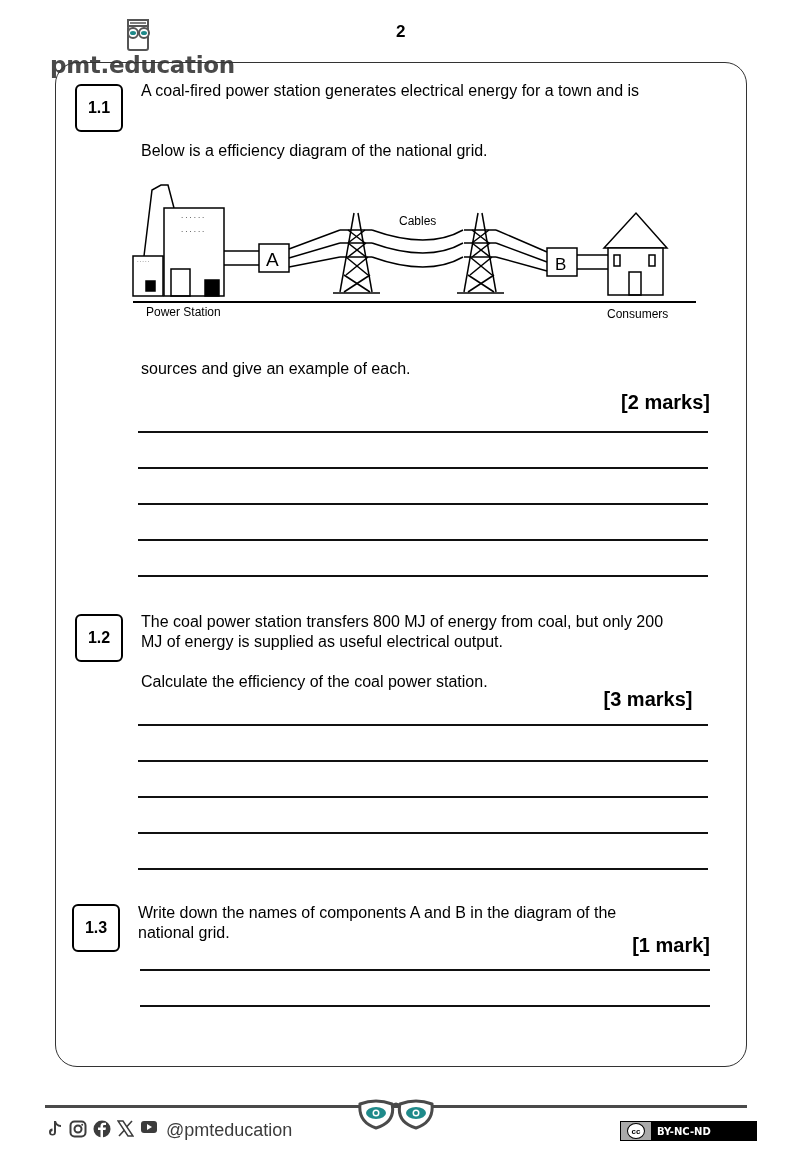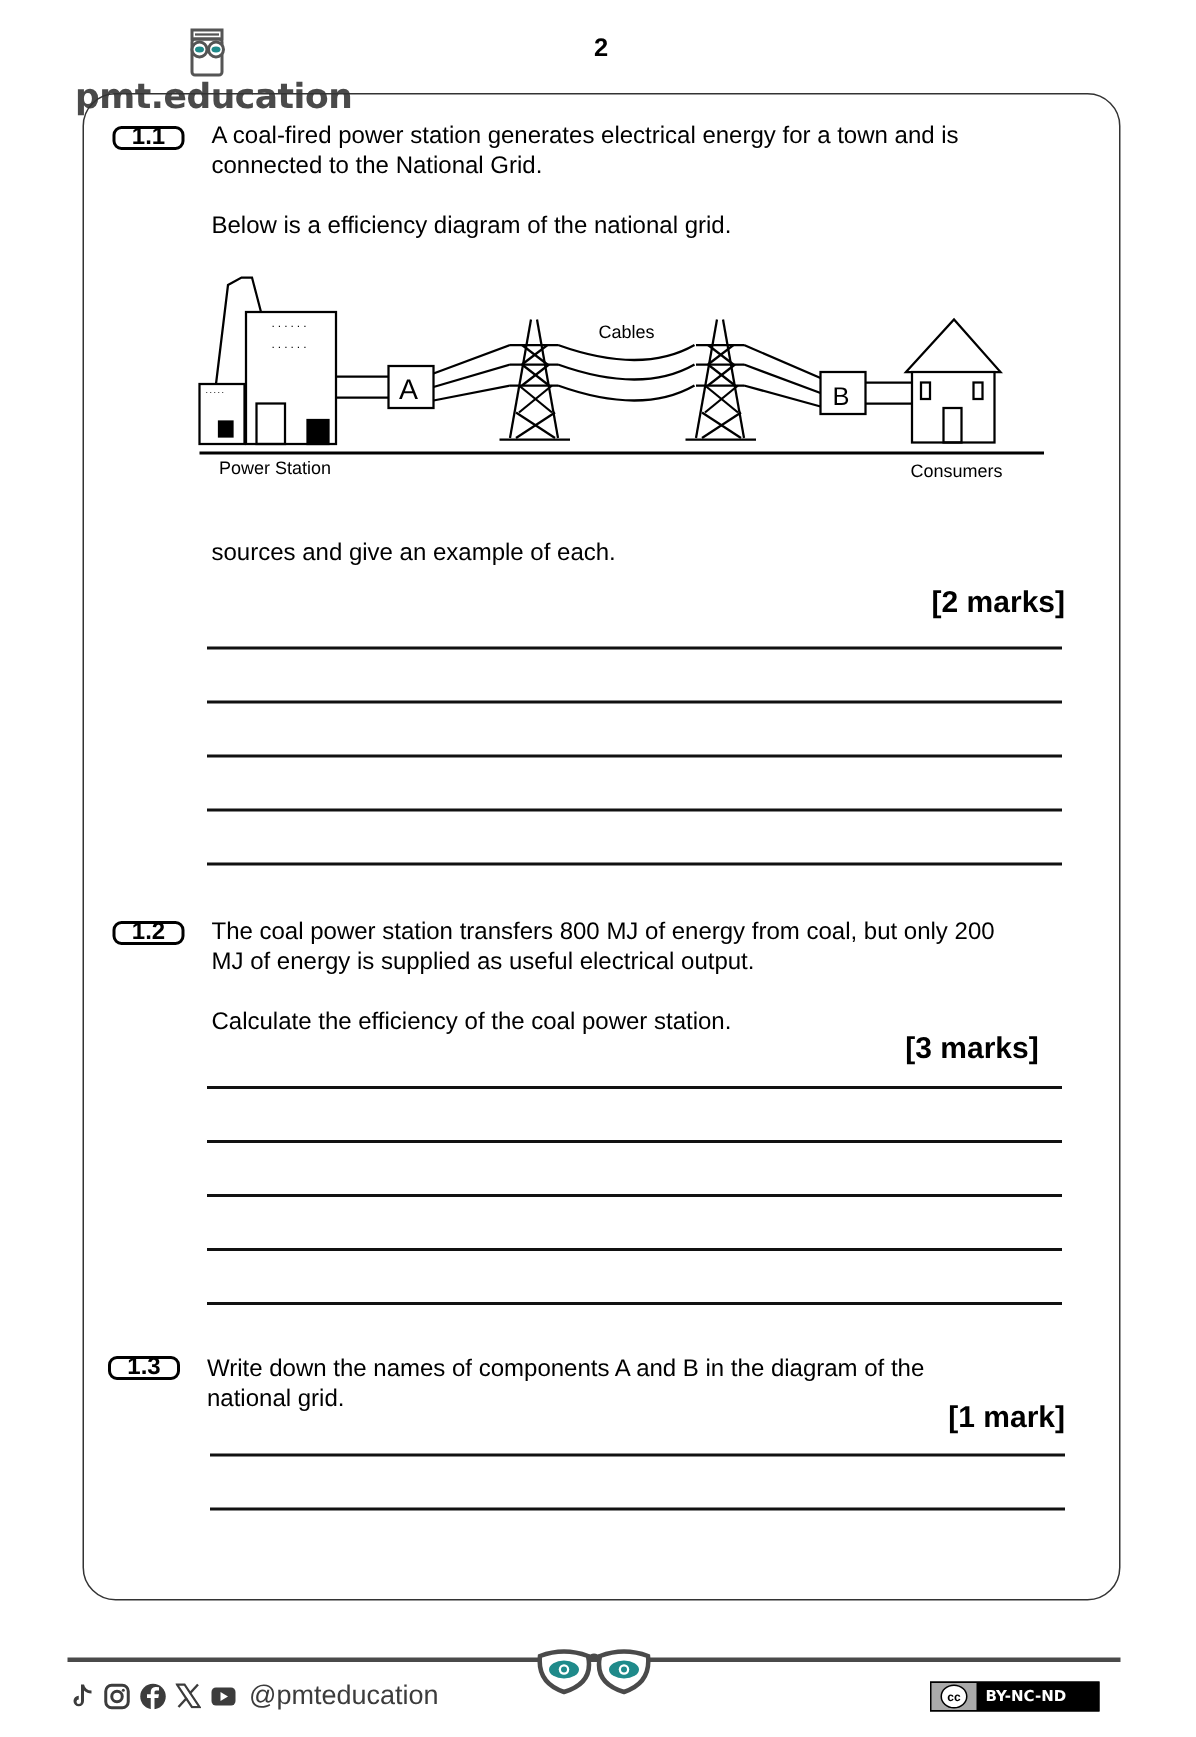--- a/index.html
+++ b/index.html
@@ -2,28 +2,28 @@
 <html><head>
 <meta charset="utf-8">
 <style>
   html, body { margin:0; padding:0; background:#fff; }
   body { width:797px; height:1158px; position:relative; overflow:hidden; font-family:"Liberation Sans", sans-serif; color:#000; }
   .abs { position:absolute; }
   .brand { left:44px; top:18px; display:flex; align-items:center;flex-direction:column; }
   .brand-text { font-family:"DejaVu Sans", sans-serif; font-weight:bold; font-size:23px; color:#4a4a4a; margin-left:6px; letter-spacing:-0.3px; }
   .page-num { left:396px; top:22px; font-weight:bold; font-size:17px; }
   .frame { left:55px; top:62px; width:692px; height:1005px; border:1.5px solid #333; border-radius:22px; box-sizing:border-box; }
-  .qnum { width:48px; height:16px; border:2px solid #000; border-radius:6px; box-sizing:border-box; font-weight:bold; font-size:16px; display:flex; align-items:center; justify-content:center; }
+  .qnum { width:48px; height:48px; border:2px solid #000; border-radius:6px; box-sizing:border-box; font-weight:bold; font-size:16px; display:flex; align-items:center; justify-content:center; }
   .qtext { font-size:16px; line-height:20px; }
   .marks { font-weight:bold; font-size:20px; text-align:right; }
   .line { height:2px; background:#111; }
   .footer-rule { left:45px; top:1105px; width:702px; height:3px; background:#4a4a4a; }
-  .social { left:47px; top:1120px; display:flex; align-items:center; gap:6px; color:#3c3c3c; }
+  .social { left:47px; top:1120px; display:flex; align-items:flex-start; gap:6px; color:#3c3c3c; }
   .handle { font-size:18px; color:#3c3c3c; margin-left:2px; }
-  .cc { left:620px; top:1121px; width:113px; height:20px; border:1.5px solid #000; background:#000; display:flex; align-items:center; box-sizing:border-box; }
+  .cc { left:620px; top:1121px; width:137px; height:20px; border:1.5px solid #000; background:#000; display:flex; align-items:center; box-sizing:border-box; }
   .cc-left { background:#aaa; height:100%; width:30px; display:flex; align-items:center; justify-content:center; }
   .cc-circle { width:16px; height:14px; border:1.5px solid #000; border-radius:50%; background:#fff; font-size:8px; font-weight:bold; display:flex; align-items:center; justify-content:center; }
   .cc-text { color:#fff; font-weight:bold; font-size:10px; margin-left:6px; font-family:"DejaVu Sans", sans-serif; }
   .diag-label { font-size:12px; }
 </style>
 </head>
 <body>
 
 <div class="abs brand">
   <svg width="30" height="34" viewBox="0 0 30 34">
@@ -37,21 +37,20 @@
   </svg>
   <span class="brand-text">pmt.education</span>
 </div>
 <div class="abs page-num">2</div>
 
 <div class="abs frame"></div>
 
 <div class="abs qnum" style="left:75px;top:84px;">1.1</div>
 <div class="abs qtext" style="left:141px;top:81px;">
   <div>A coal-fired power station generates electrical energy for a town and is</div>
-  <div>connected to the National Grid.</div>
 </div>
 <div class="abs qtext" style="left:141px;top:141px;">Below is a efficiency diagram of the national grid.</div>
 
 <svg class="abs" style="left:128px;top:180px;" width="575" height="145" viewBox="0 0 575 145">
   <g fill="none" stroke="#000" stroke-width="1.5">
 
     <g>
       <polyline points="16,76 24,10 33,5 40,5 46,28"></polyline>
     </g>
 

